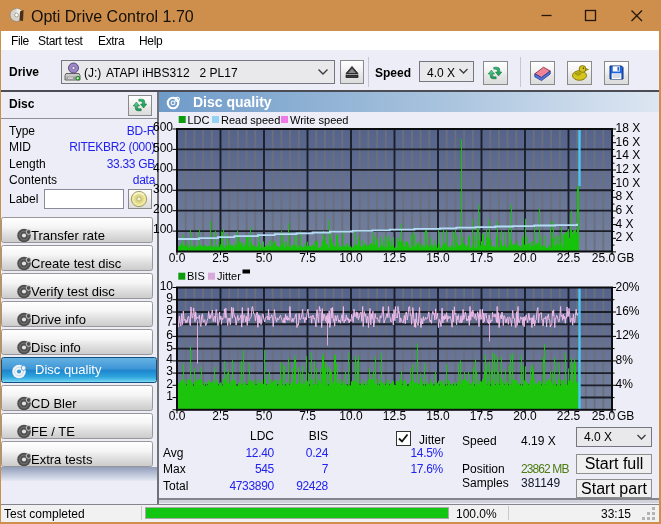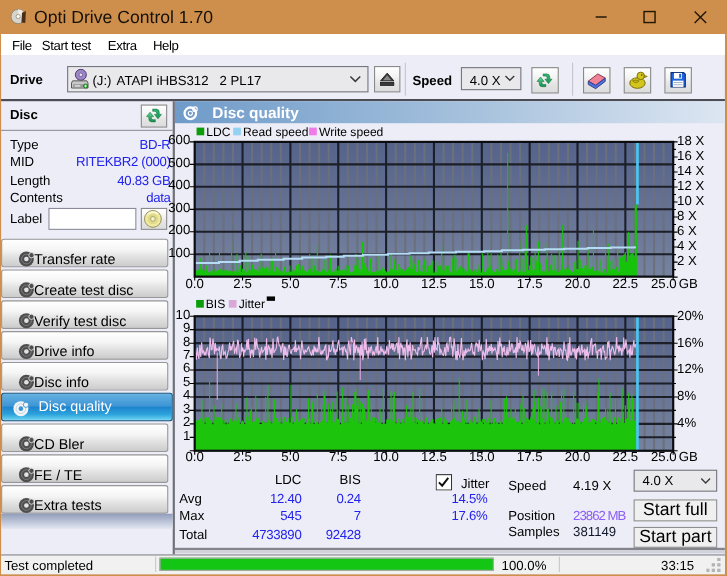--- a/index.html
+++ b/index.html
@@ -121,21 +121,21 @@
       </defs>
       <path d="M6.8 2.2 h3.4 q2.6 0 2.6 3.2 v1.6 h2 L11.6 11 8.4 7 h2 V5.8 q0 -1.6 -1.6 -1.6 h-2 z" fill="url(#g1)" stroke="#0c6e3a" stroke-width="0.5"></path>
       <path d="M9.2 13.8 H5.8 q-2.6 0 -2.6 -3.2 V9 h-2 L4.4 5 7.6 9 h-2 v1.2 q0 1.6 1.6 1.6 h2 z" fill="url(#g2)" stroke="#0c6e3a" stroke-width="0.5"></path>
     </svg>
 <div class="ab" style="left:1px;top:117.5px;width:156px;height:1.2px;background:#909098"></div>
 <div class="ab t12" style="left:9px;top:123.5px">Type</div>
 <div class="ab t12 bv" style="left:41px;top:123.5px;width:114px">BD-R</div>
 <div class="ab t12" style="left:9px;top:140px">MID</div>
 <div class="ab t12 bv" style="left:41px;top:140px;width:114px">RITEKBR2 (000)</div>
 <div class="ab t12" style="left:9px;top:156.5px">Length</div>
-<div class="ab t12 bv" style="left:41px;top:156.5px;width:114px">40.83 GB</div>
+<div class="ab t12 bv" style="left:41px;top:156.5px;width:114px">33.33 GB</div>
 <div class="ab t12" style="left:9px;top:173px">Contents</div>
 <div class="ab t12 bv" style="left:41px;top:173px;width:114px">data</div>
 <div class="ab t12" style="left:9px;top:192px">Label</div>
 <div class="ab" style="left:44px;top:189px;width:80px;height:20px;background:#fff;border:1px solid #8a8a9a"></div>
 <div class="ab btn3d" style="left:128px;top:189px;width:24px;height:20px"></div>
 <svg class="ab" style="left:130px;top:190px" width="18" height="18" viewBox="0 0 16 16">
 <circle cx="8" cy="8" r="6.8" fill="#efe9a2" stroke="#97925e" stroke-width="0.8"></circle>
 <circle cx="8" cy="8" r="4.3" fill="#e0da88"></circle>
 <circle cx="8" cy="8" r="1.9" fill="#f6f2cc" stroke="#97925e" stroke-width="0.6"></circle>
 <path d="M3.8 4.5 A5.8 5.8 0 0 1 12.2 4.2" stroke="#faf6d8" stroke-width="1.3" fill="none"></path>
@@ -351,21 +351,21 @@
 <div class="ab t12 bv" style="left:254px;top:445.5px;width:74px">0.24</div>
 <div class="ab t12 bv" style="left:369px;top:445.5px;width:74px">14.5%</div>
 <div class="ab t12 bv" style="left:200px;top:462px;width:74px">545</div>
 <div class="ab t12 bv" style="left:254px;top:462px;width:74px">7</div>
 <div class="ab t12 bv" style="left:369px;top:462px;width:74px">17.6%</div>
 <div class="ab t12 bv" style="left:200px;top:478.5px;width:74px">4733890</div>
 <div class="ab t12 bv" style="left:254px;top:478.5px;width:74px">92428</div>
 <div class="ab t12" style="left:462px;top:434px">Speed</div>
 <div class="ab t12" style="left:521px;top:434px;color:#000000">4.19 X</div>
 <div class="ab t12" style="left:462px;top:461.5px">Position</div>
-<div class="ab t12" style="left:521px;top:461.5px;color:#8b5cf6;letter-spacing:-0.9px">23862 MB</div>
+<div class="ab t12" style="left:521px;top:461.5px;color:#4d7c0f;letter-spacing:-0.9px">23862 MB</div>
 <div class="ab t12" style="left:462px;top:476px">Samples</div>
 <div class="ab t12" style="left:521px;top:476px;color:#0f172a">381149</div>
 <div class="ab combo" style="left:576px;top:427px;width:76px;height:20px"></div>
 <div class="ab t12" style="left:584px;top:430px">4.0 X</div>
 <svg class="ab" style="left:636px;top:434px" width="11" height="7" viewBox="0 0 11 7">
       <path d="M1.5 1 L5.5 5 L9.5 1" stroke="#3c3c3c" stroke-width="1.3" fill="none"></path>
     </svg>
 <div class="ab" style="left:576px;top:454px;width:76px;height:20px;background:#f0f0f0;border:1px solid #8f8f8f;text-align:center"><span class="t13" style="line-height:18px">Start full</span></div>
 <div class="ab" style="left:576px;top:479px;width:76px;height:19px;background:#f0f0f0;border:1px solid #8f8f8f;text-align:center"><span class="t13" style="line-height:17px">Start part</span></div>
 <div class="ab" style="left:159px;top:498px;width:500px;height:2px;background:#84848c"></div>

